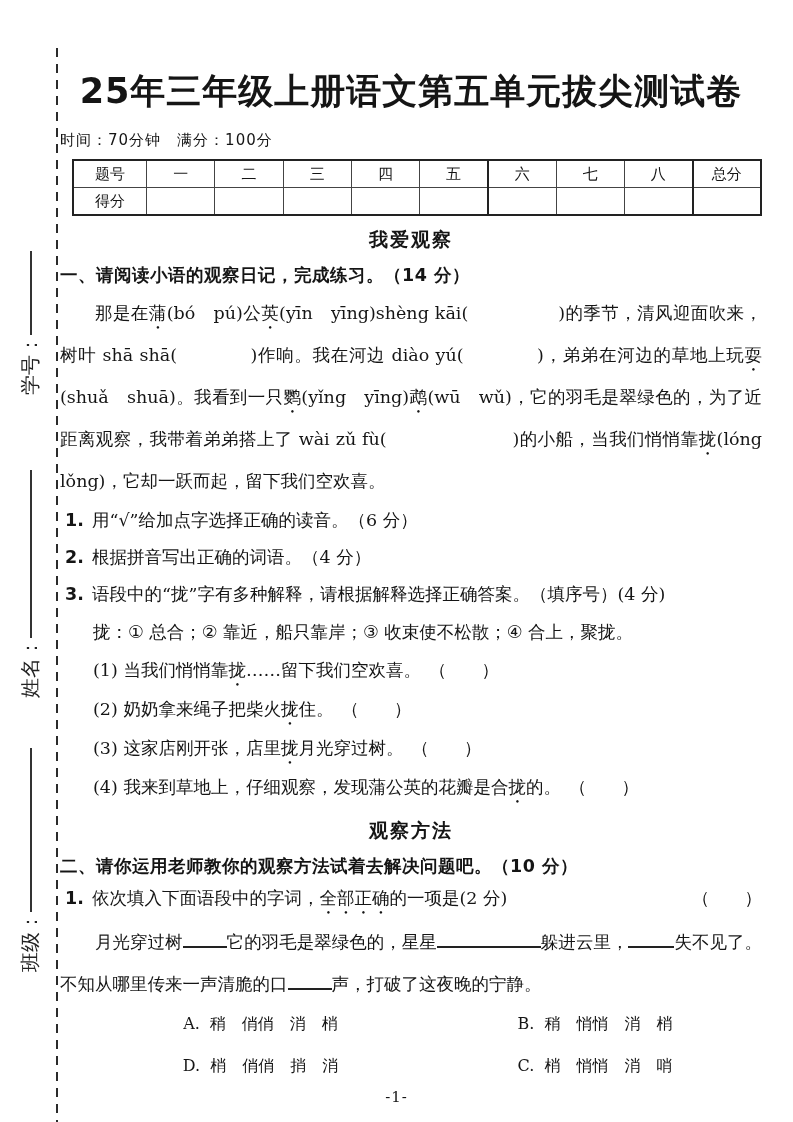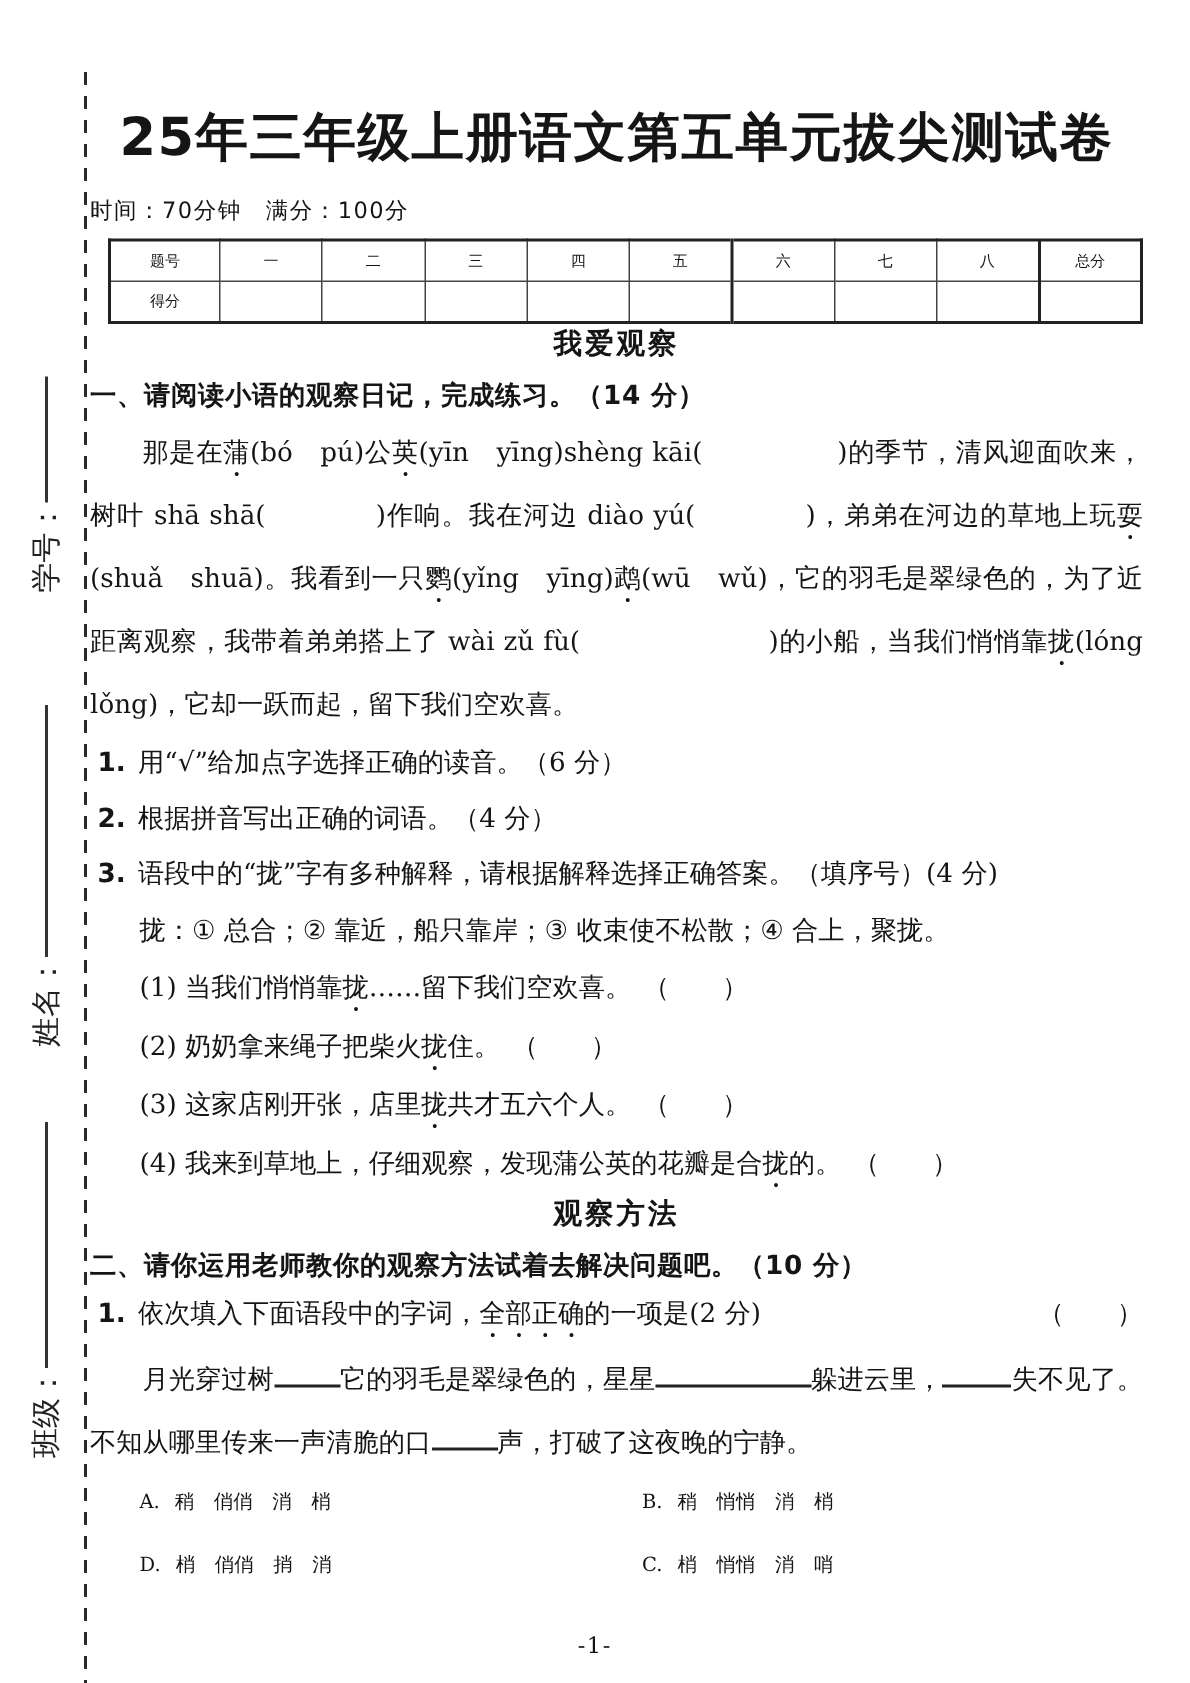--- a/index.html
+++ b/index.html
@@ -33,31 +33,31 @@
     margin-top:68px; text-align:center;
     font-family:"DejaVu Sans","Liberation Sans",sans-serif;
     font-weight:bold; font-size:35px; letter-spacing:1px;
   }
   .meta-line {
     margin-top:16px; font-size:15px; letter-spacing:1px;
     font-family:"DejaVu Sans","Liberation Sans",sans-serif; padding-right:2px;
   }
   table.score {
     margin:9px 0 0 12px; width:690px; border-collapse:collapse;
-    border:2px solid #222; font-size:10px; table-layout:fixed;
+    border:2px solid #222; font-size:15px; table-layout:fixed;
   }
   table.score td {
     border:1px solid #444; height:26px; text-align:center; padding:0;
     font-family:"DejaVu Serif",serif;
   }
   table.score td:first-child { width:72px; }
   table.score td.heavy { border-left:2px solid #222; }
 
   .banner {
-    text-align:center; font-weight:bold; font-size:19px;
+    margin-top:11px; text-align:center; font-weight:bold; font-size:19px;
     font-family:"DejaVu Sans","Liberation Sans",sans-serif; letter-spacing:2px;
   }
   .qheading {
     margin-top:8px; font-weight:bold; font-size:17.5px; letter-spacing:0.5px;
     font-family:"DejaVu Sans","Liberation Sans",sans-serif; line-height:28px;
   }
   .passage {
     margin-top:3px; font-size:17.5px; line-height:42px;
     text-align:justify; text-indent:2em;
   }
@@ -71,21 +71,21 @@
     font-family:"DejaVu Sans","Liberation Sans",sans-serif;
   }
   .subq .qtext { flex:1; }
   .defs { margin-left:33px; font-size:17.5px; line-height:38px; }
   .item { display:flex; justify-content:flex-start; margin-left:33px; font-size:17.5px; line-height:38px; }
   .item .bracket, .subq .bracket { flex:none; margin-left:8px; }
   .blank { display:inline-block; border-bottom:2px solid #222; height:2px; }
   .b1 { width:44px; } .b2 { width:104px; } .b3 { width:46px; } .b4 { width:44px; }
   .options {
     margin:4px 0 0 33px; display:grid; grid-template-columns:335px 1fr;
-    row-gap:13px; font-size:13px; line-height:29px;
+    row-gap:13px; font-size:16px; line-height:29px;text-align:center;
   }
   .opt .olabel { margin-right:10px; }
   .page-footer {
     position:absolute; bottom:16px; left:0; width:100%;
     text-align:center; font-size:15px; letter-spacing:1px;
   }
 </style>
 </head>
 <body>
 
@@ -162,21 +162,21 @@
 
   <div class="item">
     <span><span>(1)</span> <span>当我们悄悄靠</span><span class="emph">拢</span><span>……留下我们空欢喜。</span></span>
     <span class="bracket">（　　）</span>
   </div>
   <div class="item">
     <span><span>(2)</span> <span>奶奶拿来绳子把柴火</span><span class="emph">拢</span><span>住。</span></span>
     <span class="bracket">（　　）</span>
   </div>
   <div class="item">
-    <span><span>(3)</span> <span>这家店刚开张，店里</span><span class="emph">拢</span><span>共才五六个人。</span></span>
+    <span><span>(3)</span> <span>这家店刚开张，店里</span><span class="emph">拢</span><span>月光穿过树。</span></span>
     <span class="bracket">（　　）</span>
   </div>
   <div class="item">
     <span><span>(4)</span> <span>我来到草地上，仔细观察，发现蒲公英的花瓣是合</span><span class="emph">拢</span><span>的。</span></span>
     <span class="bracket">（　　）</span>
   </div>
 
   <div class="banner">观察方法</div>
 
   <div class="qheading">二、请你运用老师教你的观察方法试着去解决问题吧。（10 分）</div>

